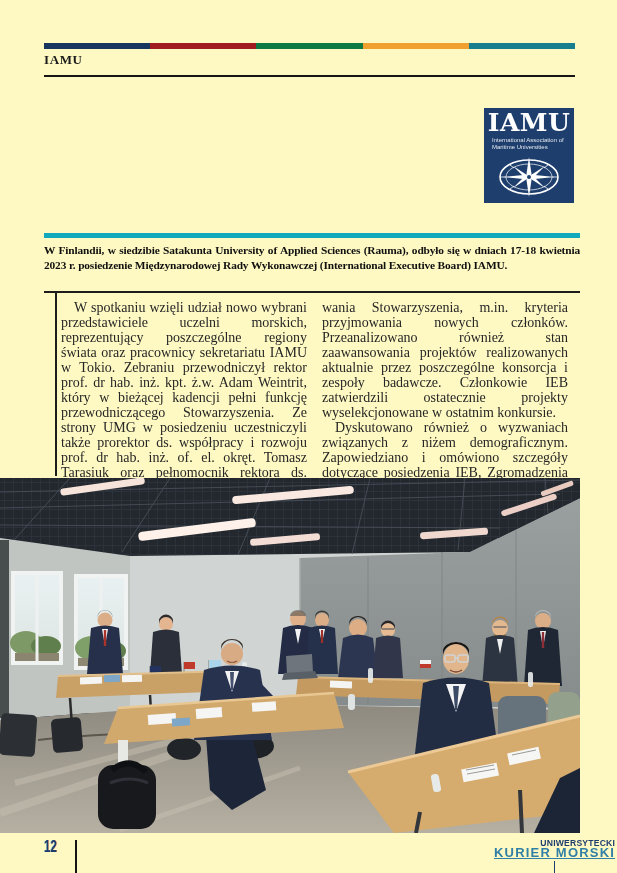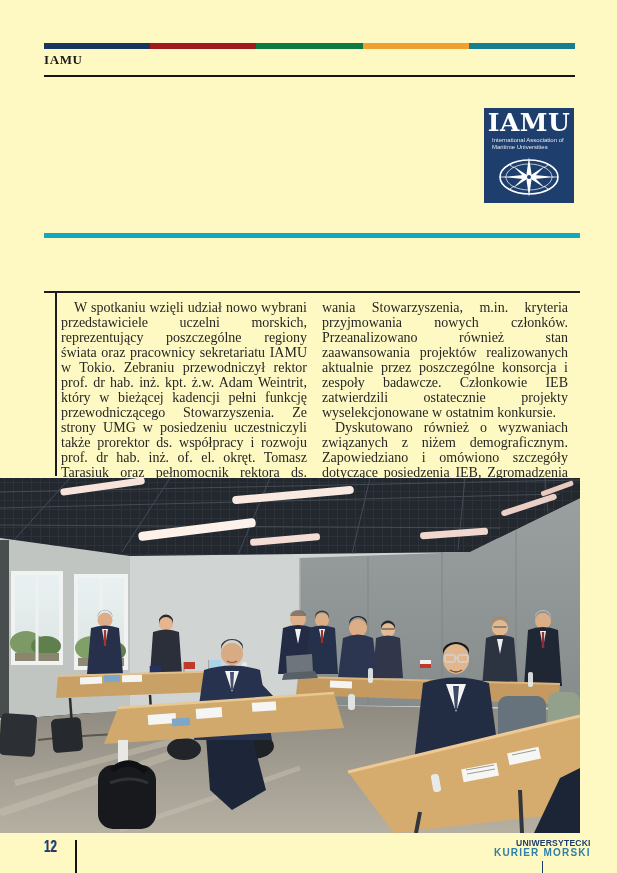--- a/index.html
+++ b/index.html
@@ -57,21 +57,21 @@
   .pagenum {
     position:absolute; left:44px; top:838px;
     font-family:"Liberation Sans", sans-serif; font-weight:bold; font-size:16px; color:#1d3c6e;
     transform:scaleX(.72); transform-origin:left center; letter-spacing:0;
     text-shadow:.8px 0 rgba(214,72,58,.55), -.8px 0 rgba(52,176,220,.55);
   }
   .footrule { position:absolute; left:75px; top:840px; width:1.5px; height:33px; background:#141414; }
   .footer-right { position:absolute; left:494px; top:839px; display:flex; align-items:center; gap:4px;flex-direction:column; }
   .brand-lines { text-align:right; font-family:"Liberation Sans", sans-serif; font-weight:bold; }
   .brand1 { font-size:8.6px; line-height:9px; color:#1d3c6e; letter-spacing:.2px; }
-  .brand2 { font-size:10px; line-height:9px; color:#2f7fa7; letter-spacing:1.2px; }
+  .brand2 { font-size:13px; line-height:9px; color:#2f7fa7; letter-spacing:1.2px;text-decoration:underline; }
   .brand-sep { width:1px; height:16px; background:#1d3c6e; }
   .issue {
     font-family:"Liberation Sans", sans-serif; font-weight:bold; font-size:15px; color:#1d3c6e;
     transform:scaleX(.78); transform-origin:left center;
   }
 </style>
 </head>
 <body>
 
 <div class="page">
@@ -111,20 +111,21 @@
         <polygon points="16,12 30,21 31,23 27,23"></polygon>
         <polygon points="48,34 34,25 33,23 37,23"></polygon>
         <polygon points="16,34 30,25 31,23 27,23"></polygon>
         <polygon points="48,12 34,21 33,23 37,23"></polygon>
       </g>
       <circle cx="32" cy="23" r="2.6" fill="#1e3f6e" stroke="#ffffff" stroke-width="1.2"></circle>
     </svg>
   </div>
 
   <div class="lead-bar" style="background-color: rgb(18, 169, 188);"></div>
+  <p class="lead" style="margin:0;">W Finlandii, w siedzibie Satakunta University of Applied Sciences (Rauma), odbyło się w dniach 17-18 kwietnia 2023 r. posiedzenie Międzynarodowej Rady Wykonawczej (International Executive Board) IAMU.</p>
   <div class="rule-lead"></div>
   <div class="colrule"></div>
 
   <div class="columns">
     <div class="col">
       <p class="indent">W spotkaniu wzięli udział nowo wybrani przedstawiciele uczelni morskich, reprezentujący poszczególne regiony świata oraz pracownicy sekretariatu IAMU w Tokio. Zebraniu przewodniczył rektor prof. dr hab. inż. kpt. ż.w. Adam Weintrit, który w bieżącej kadencji pełni funkcję przewodniczącego Stowarzyszenia. Ze strony UMG w posiedzeniu uczestniczyli także prorektor ds. współpracy i rozwoju prof. dr hab. inż. of. el. okręt. Tomasz Tarasiuk oraz pełnomocnik rektora ds. IAMU dr hab. Adam Przybyłowski, prof. UMG.</p>
       <p class="indent">Podczas posiedzenia IEB omówiono i zatwierdzono szereg kluczowych spraw dotyczących funkcjono-</p>
     </div>
     <div class="col">
       <p>wania Stowarzyszenia, m.in. kryteria przyjmowania nowych członków. Przeanalizowano również stan zaawansowania projektów realizowanych aktualnie przez poszczególne konsorcja i zespoły badawcze. Członkowie IEB zatwierdzili ostatecznie projekty wyselekcjonowane w ostatnim konkursie.</p>

